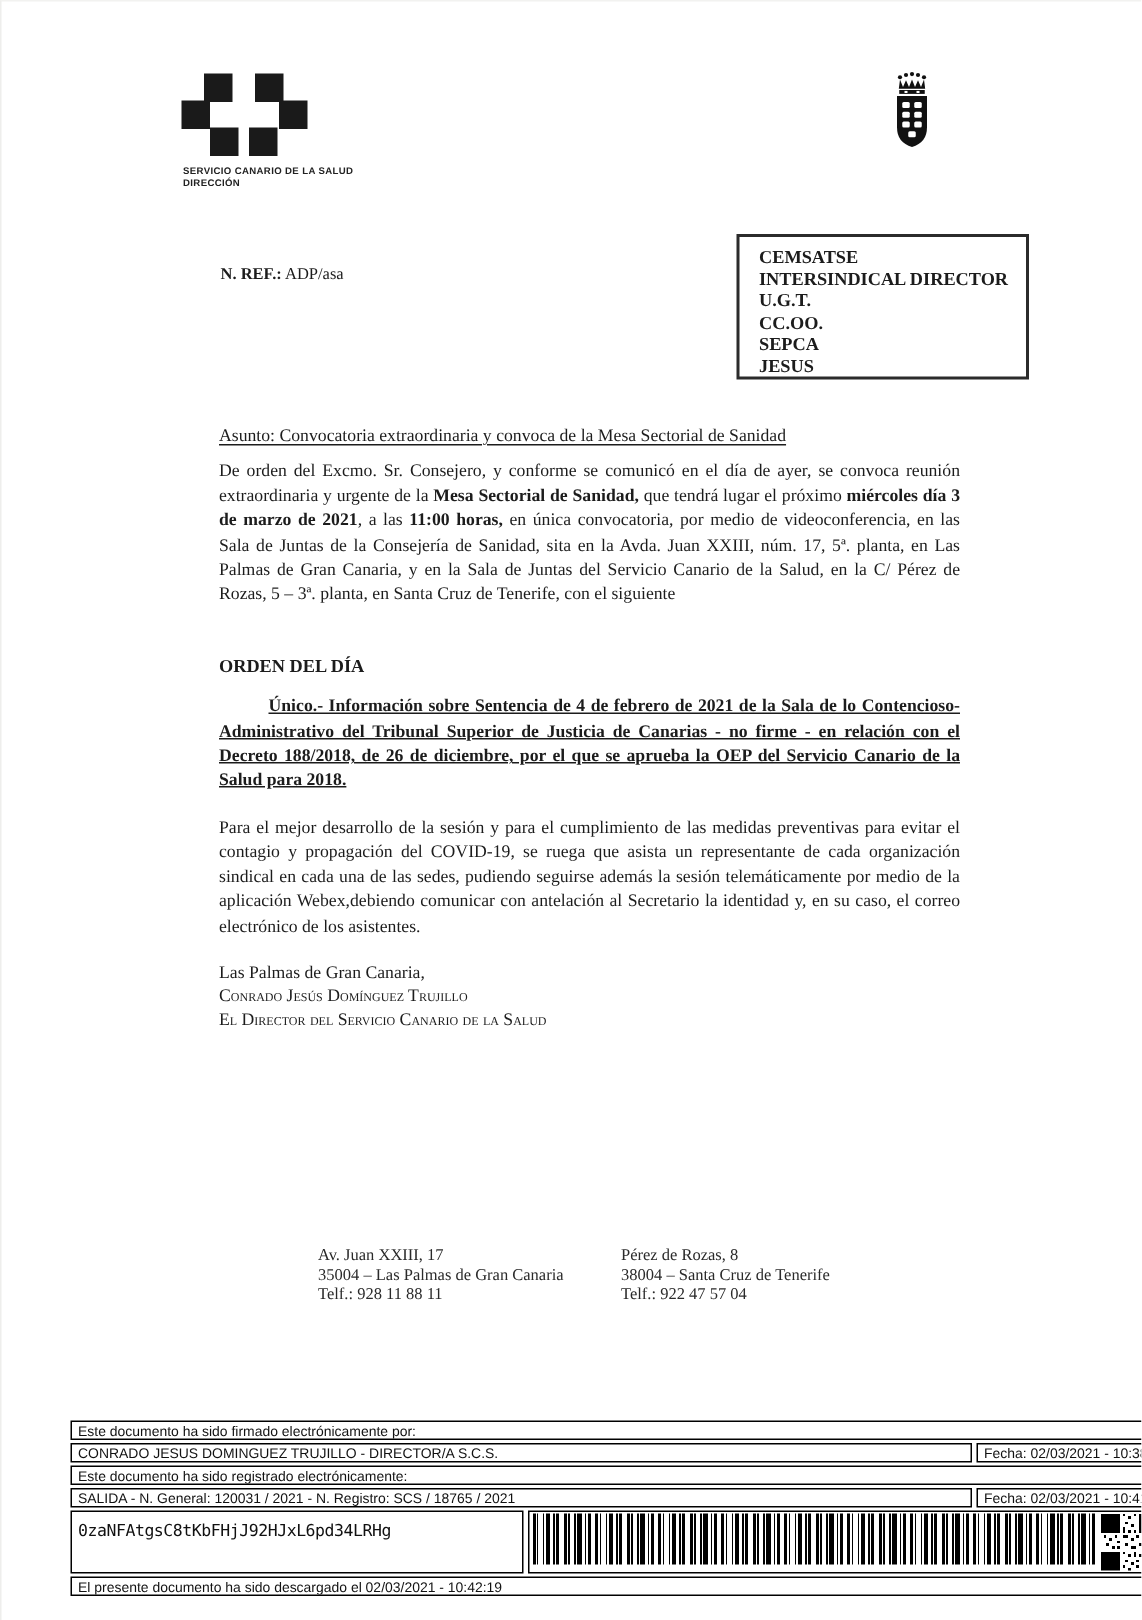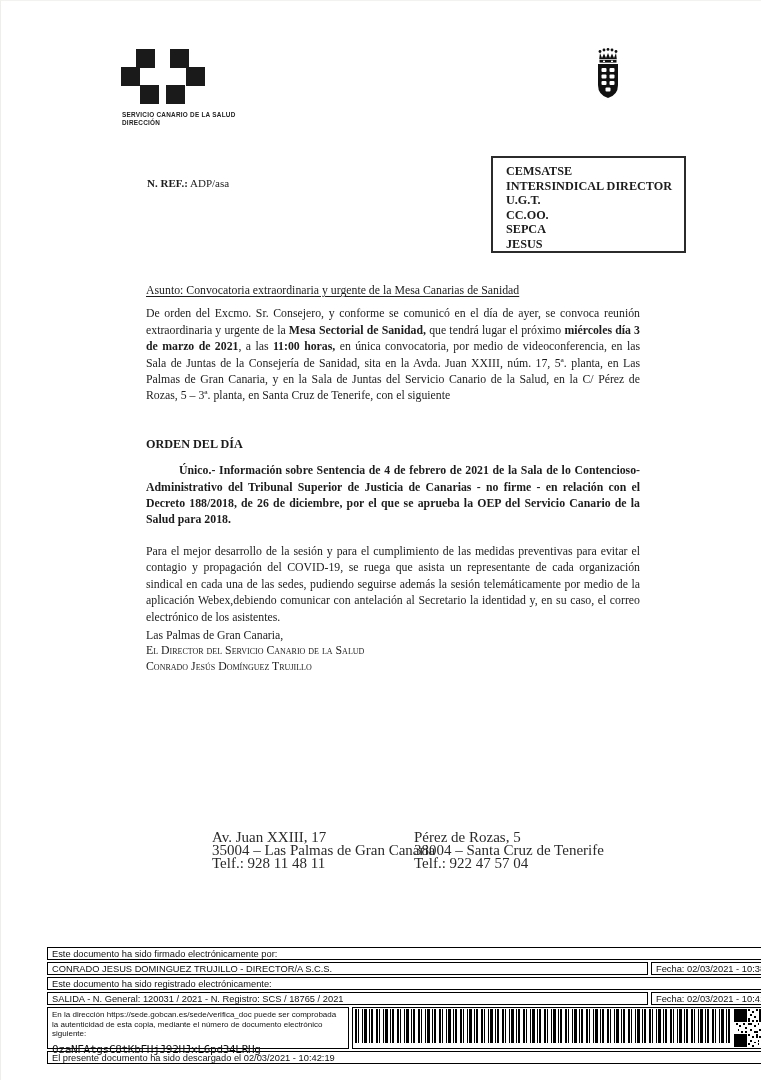--- a/index.html
+++ b/index.html
@@ -26,30 +26,30 @@
   .recipients {
     position:absolute; left:490px; top:155px; width:195px; height:97px;
     border:2px solid #2b2b2b; padding:6px 6px 0 13px;
     font-size:12.2px; font-weight:bold; line-height:14.5px;
   }
 
   
   .content { position:absolute; left:145px; top:281px; width:494px; font-size:11.8px; line-height:16.4px; }
   .subject { margin:0 0 7px 0; text-decoration:underline; text-underline-offset:2px; }
   .para { margin:0 0 32px 0; text-align:justify; }
-  .para.tight { margin-bottom:15px; }
-  .para.last { margin-bottom:3px; }
+  .para.tight { margin-bottom:15px;text-decoration:underline; }
+  .para.last { margin-bottom:16px; }
   .agenda { margin:0 0 10px 0; text-align:left; font-weight:bold; font-size:12.2px; padding-right:40px; }
   .bold { font-weight:bold; }
   .indent { text-indent:33px; }
   .sig { line-height:15.5px; }
   .sig .sc { font-variant:small-caps; }
 
   
-  .addr { position:absolute; top:830px; font-size:15px; line-height:13px; color:#2a2a2a; }
+  .addr { position:absolute; top:830px; font-size:11px; line-height:13px; color:#2a2a2a; }
   .addr-left { left:211px; }
   .addr-right { left:413px; }
 
   
   .esign {
     position:absolute; left:46px; top:946px; width:728px;
     font-family:"Liberation Sans", sans-serif; font-size:9.3px; color:#111;
   }
   .erow { border:1px solid #000; height:13px; line-height:11px; padding:1px 4px 0 4px;
           margin-bottom:2px; white-space:nowrap; overflow:hidden; }
@@ -126,44 +126,44 @@
   <div class="recipients">
     <div>CEMSATSE</div>
     <div>INTERSINDICAL DIRECTOR</div>
     <div>U.G.T.</div>
     <div>CC.OO.</div>
     <div>SEPCA</div>
     <div>JESUS</div>
   </div>
 
   <div class="content">
-    <p class="subject">Asunto: Convocatoria extraordinaria y urgente de la Mesa Canarias de Sanidad</p>
+    <p class="subject">Asunto: Convocatoria extraordinaria y convoca de la Mesa Sectorial de Sanidad</p>
 
     <p class="para"><span>De orden del Excmo. Sr. Consejero, y conforme se comunicó en el día de ayer, se convoca reunión extraordinaria y urgente de la </span><span class="bold">Mesa Sectorial de Sanidad,</span><span> que tendrá lugar el próximo </span><span class="bold">miércoles día 3 de marzo de 2021</span><span>, a las </span><span class="bold">11:00 horas,</span><span> en única convocatoria, por medio de videoconferencia, en las Sala de Juntas de la Consejería de Sanidad, sita en la Avda. Juan XXIII, núm. 17, 5ª. planta, en Las Palmas de Gran Canaria, y en la Sala de Juntas del Servicio Canario de la Salud, en la C/ Pérez de Rozas, 5 – 3ª. planta, en Santa Cruz de Tenerife, con el siguiente</span></p>
 
     <div class="agenda">ORDEN DEL DÍA</div>
 
     <p class="para tight bold indent">Único.- Información sobre Sentencia de 4 de febrero de 2021 de la Sala de lo Contencioso-Administrativo del Tribunal Superior de Justicia de Canarias - no firme - en relación con el Decreto 188/2018, de 26 de diciembre, por el que se aprueba la OEP del Servicio Canario de la Salud para 2018.</p>
 
     <p class="para last">Para el mejor desarrollo de la sesión y para el cumplimiento de las medidas preventivas para evitar el contagio y propagación del COVID-19, se ruega que asista un representante de cada organización sindical en cada una de las sedes, pudiendo seguirse además la sesión telemáticamente por medio de la aplicación Webex,debiendo comunicar con antelación al Secretario la identidad y, en su caso, el correo electrónico de los asistentes.</p>
 
     <div class="sig">
       <div>Las Palmas de Gran Canaria,</div>
+      <div class="sc">Conrado Jesús Domínguez Trujillo</div>
       <div class="sc">El Director del Servicio Canario de la Salud</div>
-      <div class="sc">Conrado Jesús Domínguez Trujillo</div>
     </div>
   </div>
 
   <div class="addr addr-left">
     <div>Av. Juan XXIII, 17</div>
     <div>35004 – Las Palmas de Gran Canaria</div>
-    <div>Telf.: 928 11 48 11</div>
+    <div>Telf.: 928 11 88 11</div>
   </div>
   <div class="addr addr-right">
-    <div>Pérez de Rozas, 5</div>
+    <div>Pérez de Rozas, 8</div>
     <div>38004 – Santa Cruz de Tenerife</div>
     <div>Telf.: 922 47 57 04</div>
   </div>
 
   <div class="esign">
     <div class="erow">Este documento ha sido firmado electrónicamente por:</div>
 
     <div class="esplit">
       <div class="cell left">CONRADO JESUS DOMINGUEZ TRUJILLO - DIRECTOR/A S.C.S.</div>
       <div class="cell date">Fecha: 02/03/2021 - 10:38:50</div>
@@ -171,21 +171,20 @@
 
     <div class="erow">Este documento ha sido registrado electrónicamente:</div>
 
     <div class="esplit">
       <div class="cell left">SALIDA - N. General: 120031 / 2021 - N. Registro: SCS / 18765 / 2021</div>
       <div class="cell date">Fecha: 02/03/2021 - 10:41:50</div>
     </div>
 
     <div class="vrow">
       <div class="verify-box">
-        <div class="verify-text">En la dirección https://sede.gobcan.es/sede/verifica_doc puede ser comprobada la autenticidad de esta copia, mediante el número de documento electrónico siguiente:</div>
         <div class="verify-code">0zaNFAtgsC8tKbFHjJ92HJxL6pd34LRHg</div>
       </div>
       <div class="scan-box">
         <div class="barcode"></div>
         <svg class="qr" viewBox="0 0 21 21" shape-rendering="crispEdges">
           <rect width="21" height="21" fill="#fff"></rect>
           <g fill="#000">
             <rect x="0" y="0" width="7" height="7"></rect>
               <rect x="14" y="0" width="7" height="7"></rect>
             <rect x="0" y="14" width="7" height="7"></rect>

